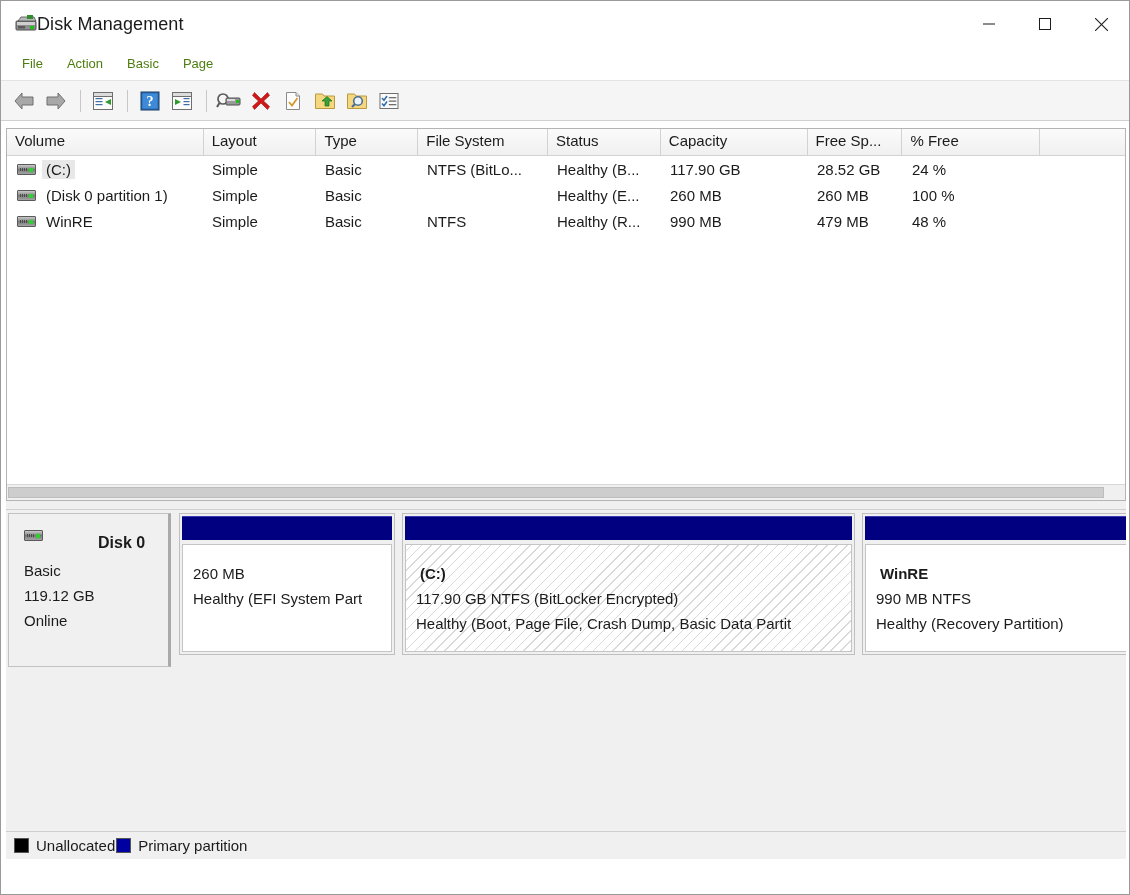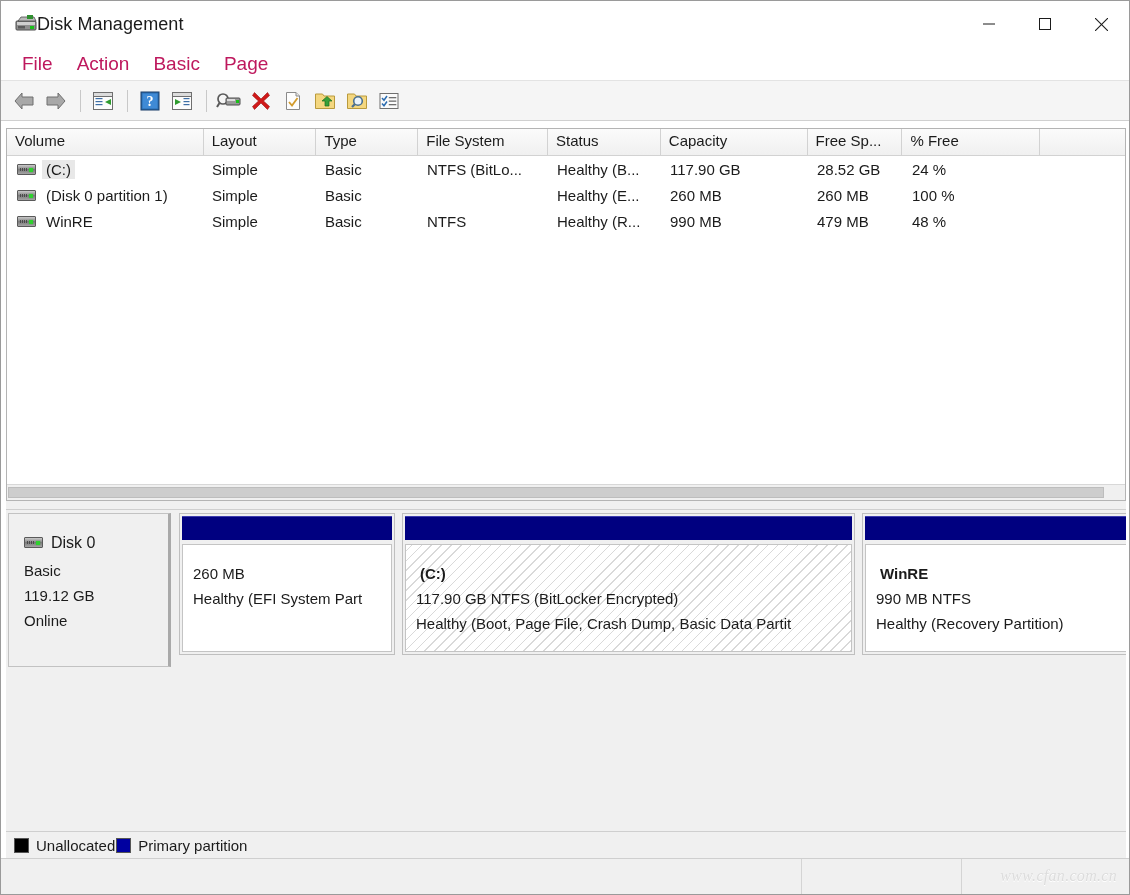--- a/index.html
+++ b/index.html
@@ -62,22 +62,22 @@
     width: 100%;
     height: 34px;
     background: #ffffff;
     border-bottom: 1px solid #e3e3e3;
     display: flex;
     align-items: center;
     padding-left: 10px;
     box-sizing: border-box;
   }
   .menu-item {
-    font-size: 19px;
-    color: #be185d;
+    font-size: 13px;
+    color: #4d7c0f;
     padding: 4px 11px;
     margin-right: 2px;
     border-radius: 2px;
     cursor: default;
   }
 
   
   .toolbar {
     position: absolute;
     left: 0; top: 80px;
@@ -225,24 +225,25 @@
     border: 1px solid #c2c2c2;
     border-right: 3px solid #a9a9a9;
     box-sizing: border-box;
     padding: 16px 0 0 15px;
     font-size: 15px;
     color: #1b1b1b;
     line-height: 25px;
   }
   .disk-title {
     display: flex;
-    align-items: center;
-    font-weight: normal;
+    align-items: flex-start;
+    font-weight: bold;
     font-size: 16px;
     margin-bottom: 3px;
+    gap: 47px;
   }
   .disk-title .drv { margin-right: 8px; }
 
   .parts {
     display: flex;
     align-items: flex-start;
     height: 154px;
     padding-top: 0px;
   }
   .part {
@@ -597,19 +598,14 @@
     <div class="legend-item">
       <span class="swatch" style="background:#000000"></span>
       <span>Unallocated</span>
     </div>
     <div class="legend-item">
       <span class="swatch" style="background:#0000A0"></span>
       <span>Primary partition</span>
     </div>
   </div>
 
-  <div class="statusbar">
-    <div class="cell-div" style="left:800px"></div>
-    <div class="cell-div" style="left:960px"></div>
-    <div class="watermark">www.cfan.com.cn</div>
-  </div>
 
 </div>
 
 </body></html>

